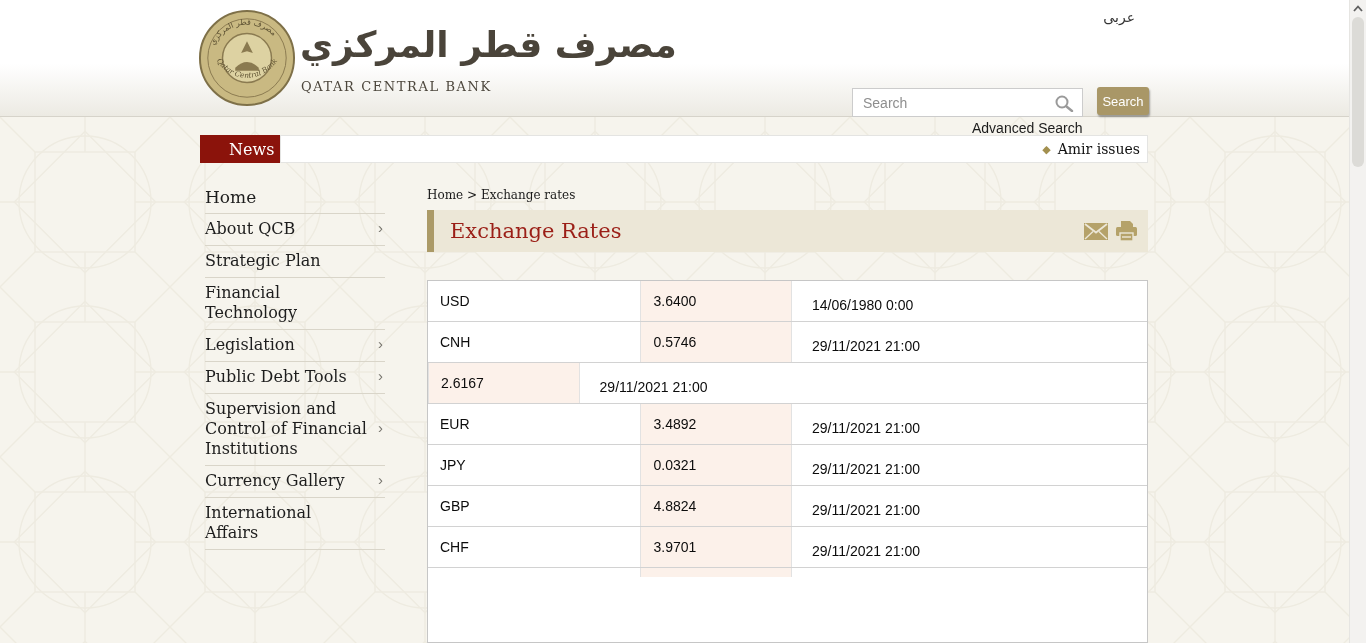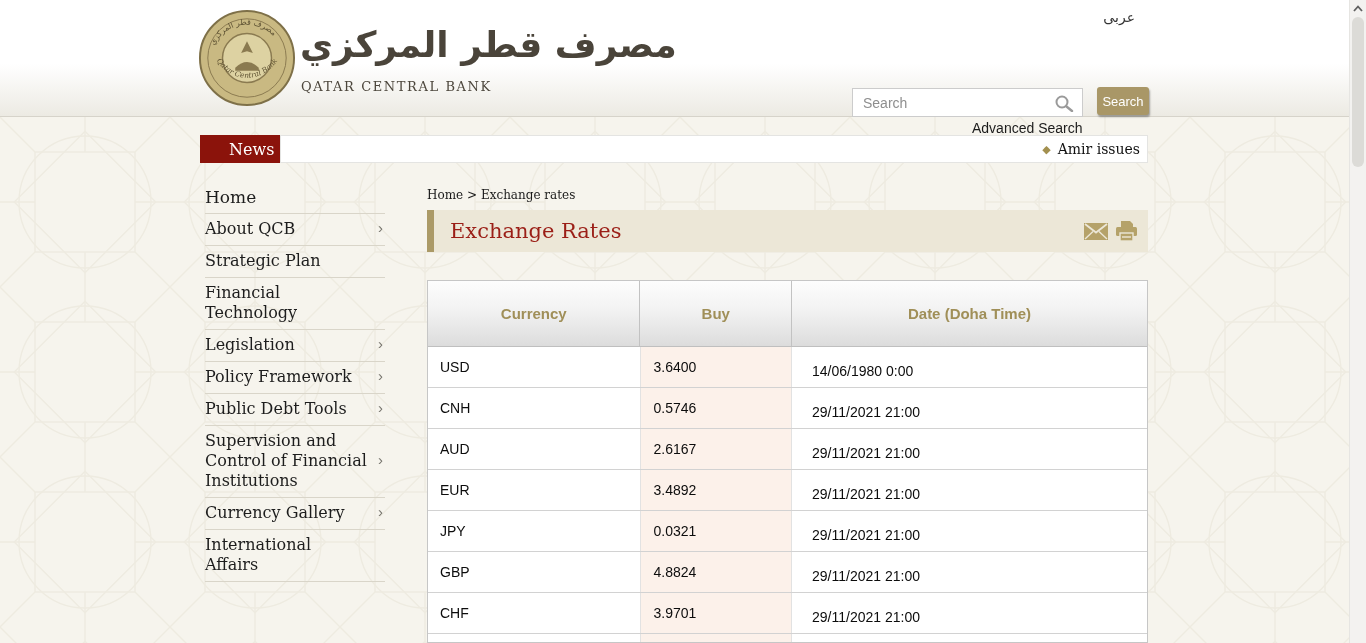--- a/index.html
+++ b/index.html
@@ -168,24 +168,20 @@
   </div>
     <div class="side-item">
     <span class="side-label">Financial Technology</span>
     
   </div>
     <div class="side-item">
     <span class="side-label">Legislation</span>
     <span class="chev"></span>
   </div>
     <div class="side-item">
-    <span class="side-label">Policy Framework</span>
-    <span class="chev"></span>
-  </div>
-    <div class="side-item">
     <span class="side-label">Public Debt Tools</span>
     <span class="chev"></span>
   </div>
     <div class="side-item">
     <span class="side-label">Supervision and Control of Financial Institutions</span>
     <span class="chev"></span>
   </div>
     <div class="side-item">
     <span class="side-label">Currency Gallery</span>
     <span class="chev"></span>
@@ -213,46 +209,33 @@
     <svg width="23" height="21" viewBox="0 0 23 21">
       <path d="M6 0 h9 l3 3 v3 h-12 z" fill="#b5a269"></path>
       <rect x="1" y="6" width="21" height="9" rx="1.5" fill="#b5a269"></rect>
       <rect x="5" y="12" width="13" height="8" fill="#b5a269" stroke="#ece7d7" stroke-width="1.4"></rect>
       <line x1="7" y1="16" x2="16" y2="16" stroke="#ece7d7" stroke-width="1.4"></line>
     </svg>
   </span>
 </div>
 
 <div class="rates-table">
-  <div class="thead">
-
-  <div class="th">
-      <span>Currency</span>
-    </div>
-      <div class="th">
-      <span>Buy</span>
-    </div>
-      <div class="th">
-      <span>Date (Doha Time)</span>
-    </div>
-    </div>
   <div class="tbody">
 
   <div class="trow">
       <div class="td c-cur">USD</div>
       <div class="td c-buy">3.6400</div>
       <div class="td c-date">14/06/1980 0:00</div>
     </div>
       <div class="trow">
       <div class="td c-cur">CNH</div>
       <div class="td c-buy">0.5746</div>
       <div class="td c-date">29/11/2021 21:00</div>
     </div>
       <div class="trow">
-      <div class="td c-cur">AUD</div>
       <div class="td c-buy">2.6167</div>
       <div class="td c-date">29/11/2021 21:00</div>
     </div>
       <div class="trow">
       <div class="td c-cur">EUR</div>
       <div class="td c-buy">3.4892</div>
       <div class="td c-date">29/11/2021 21:00</div>
     </div>
       <div class="trow">
       <div class="td c-cur">JPY</div>

